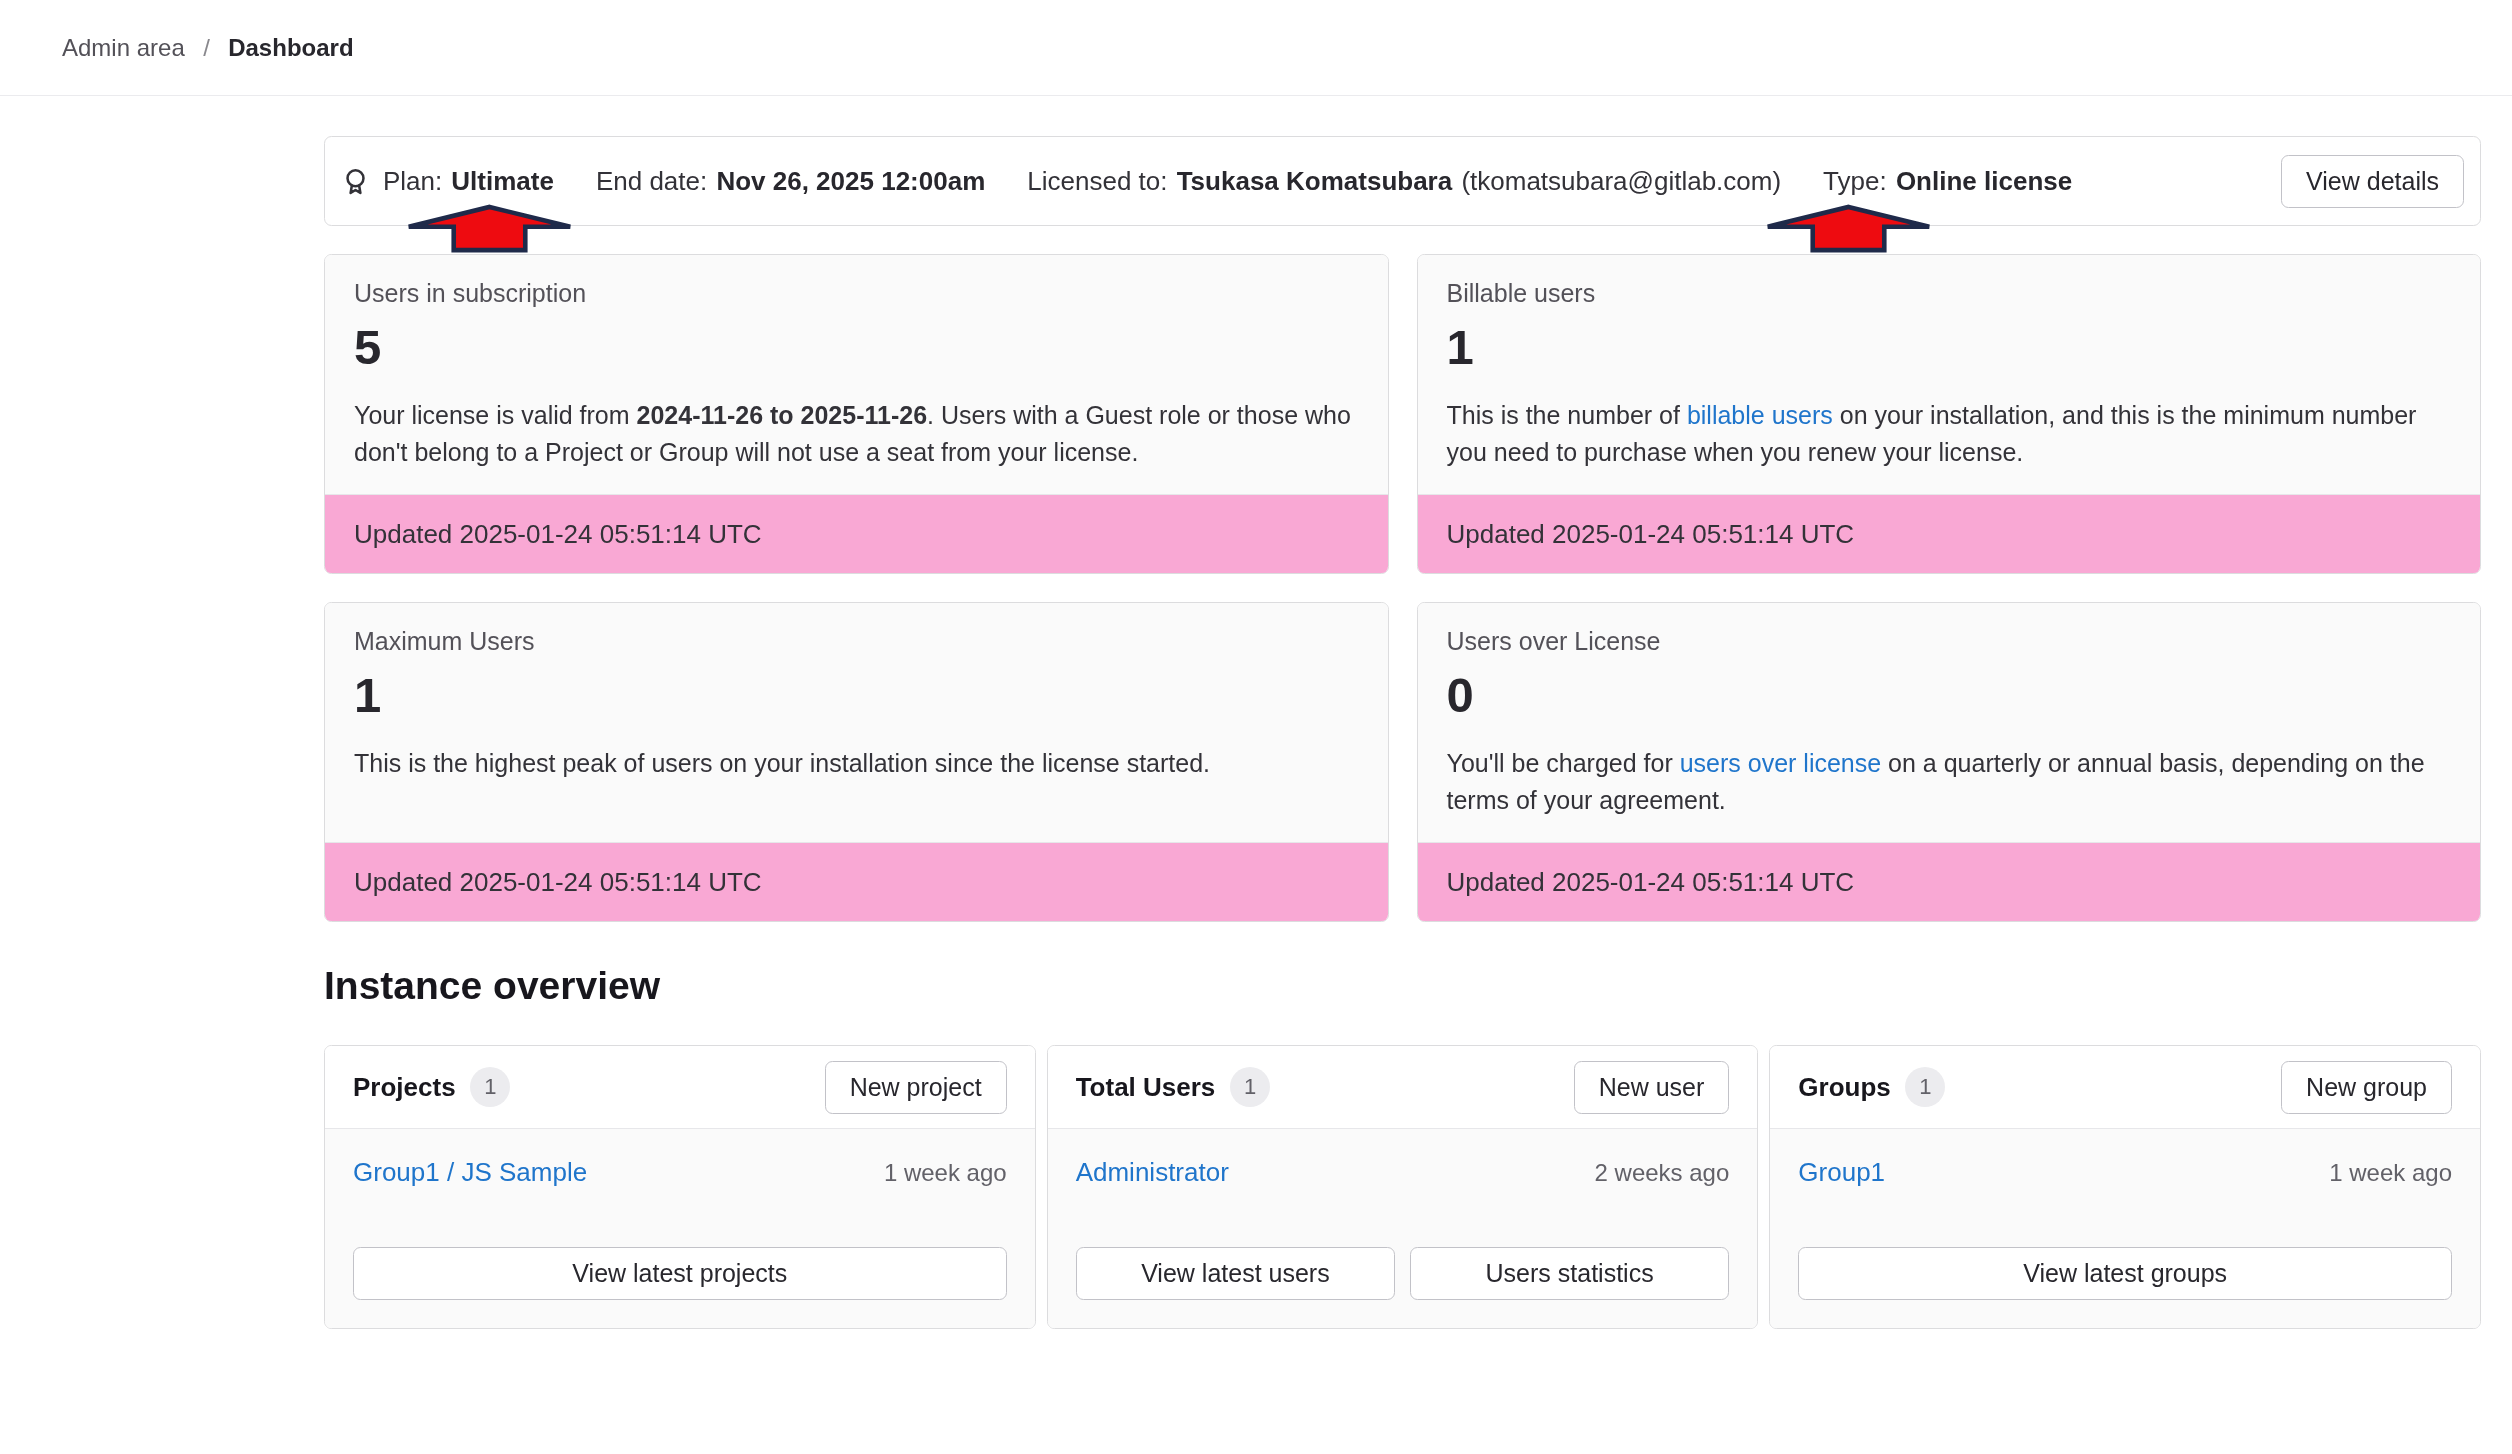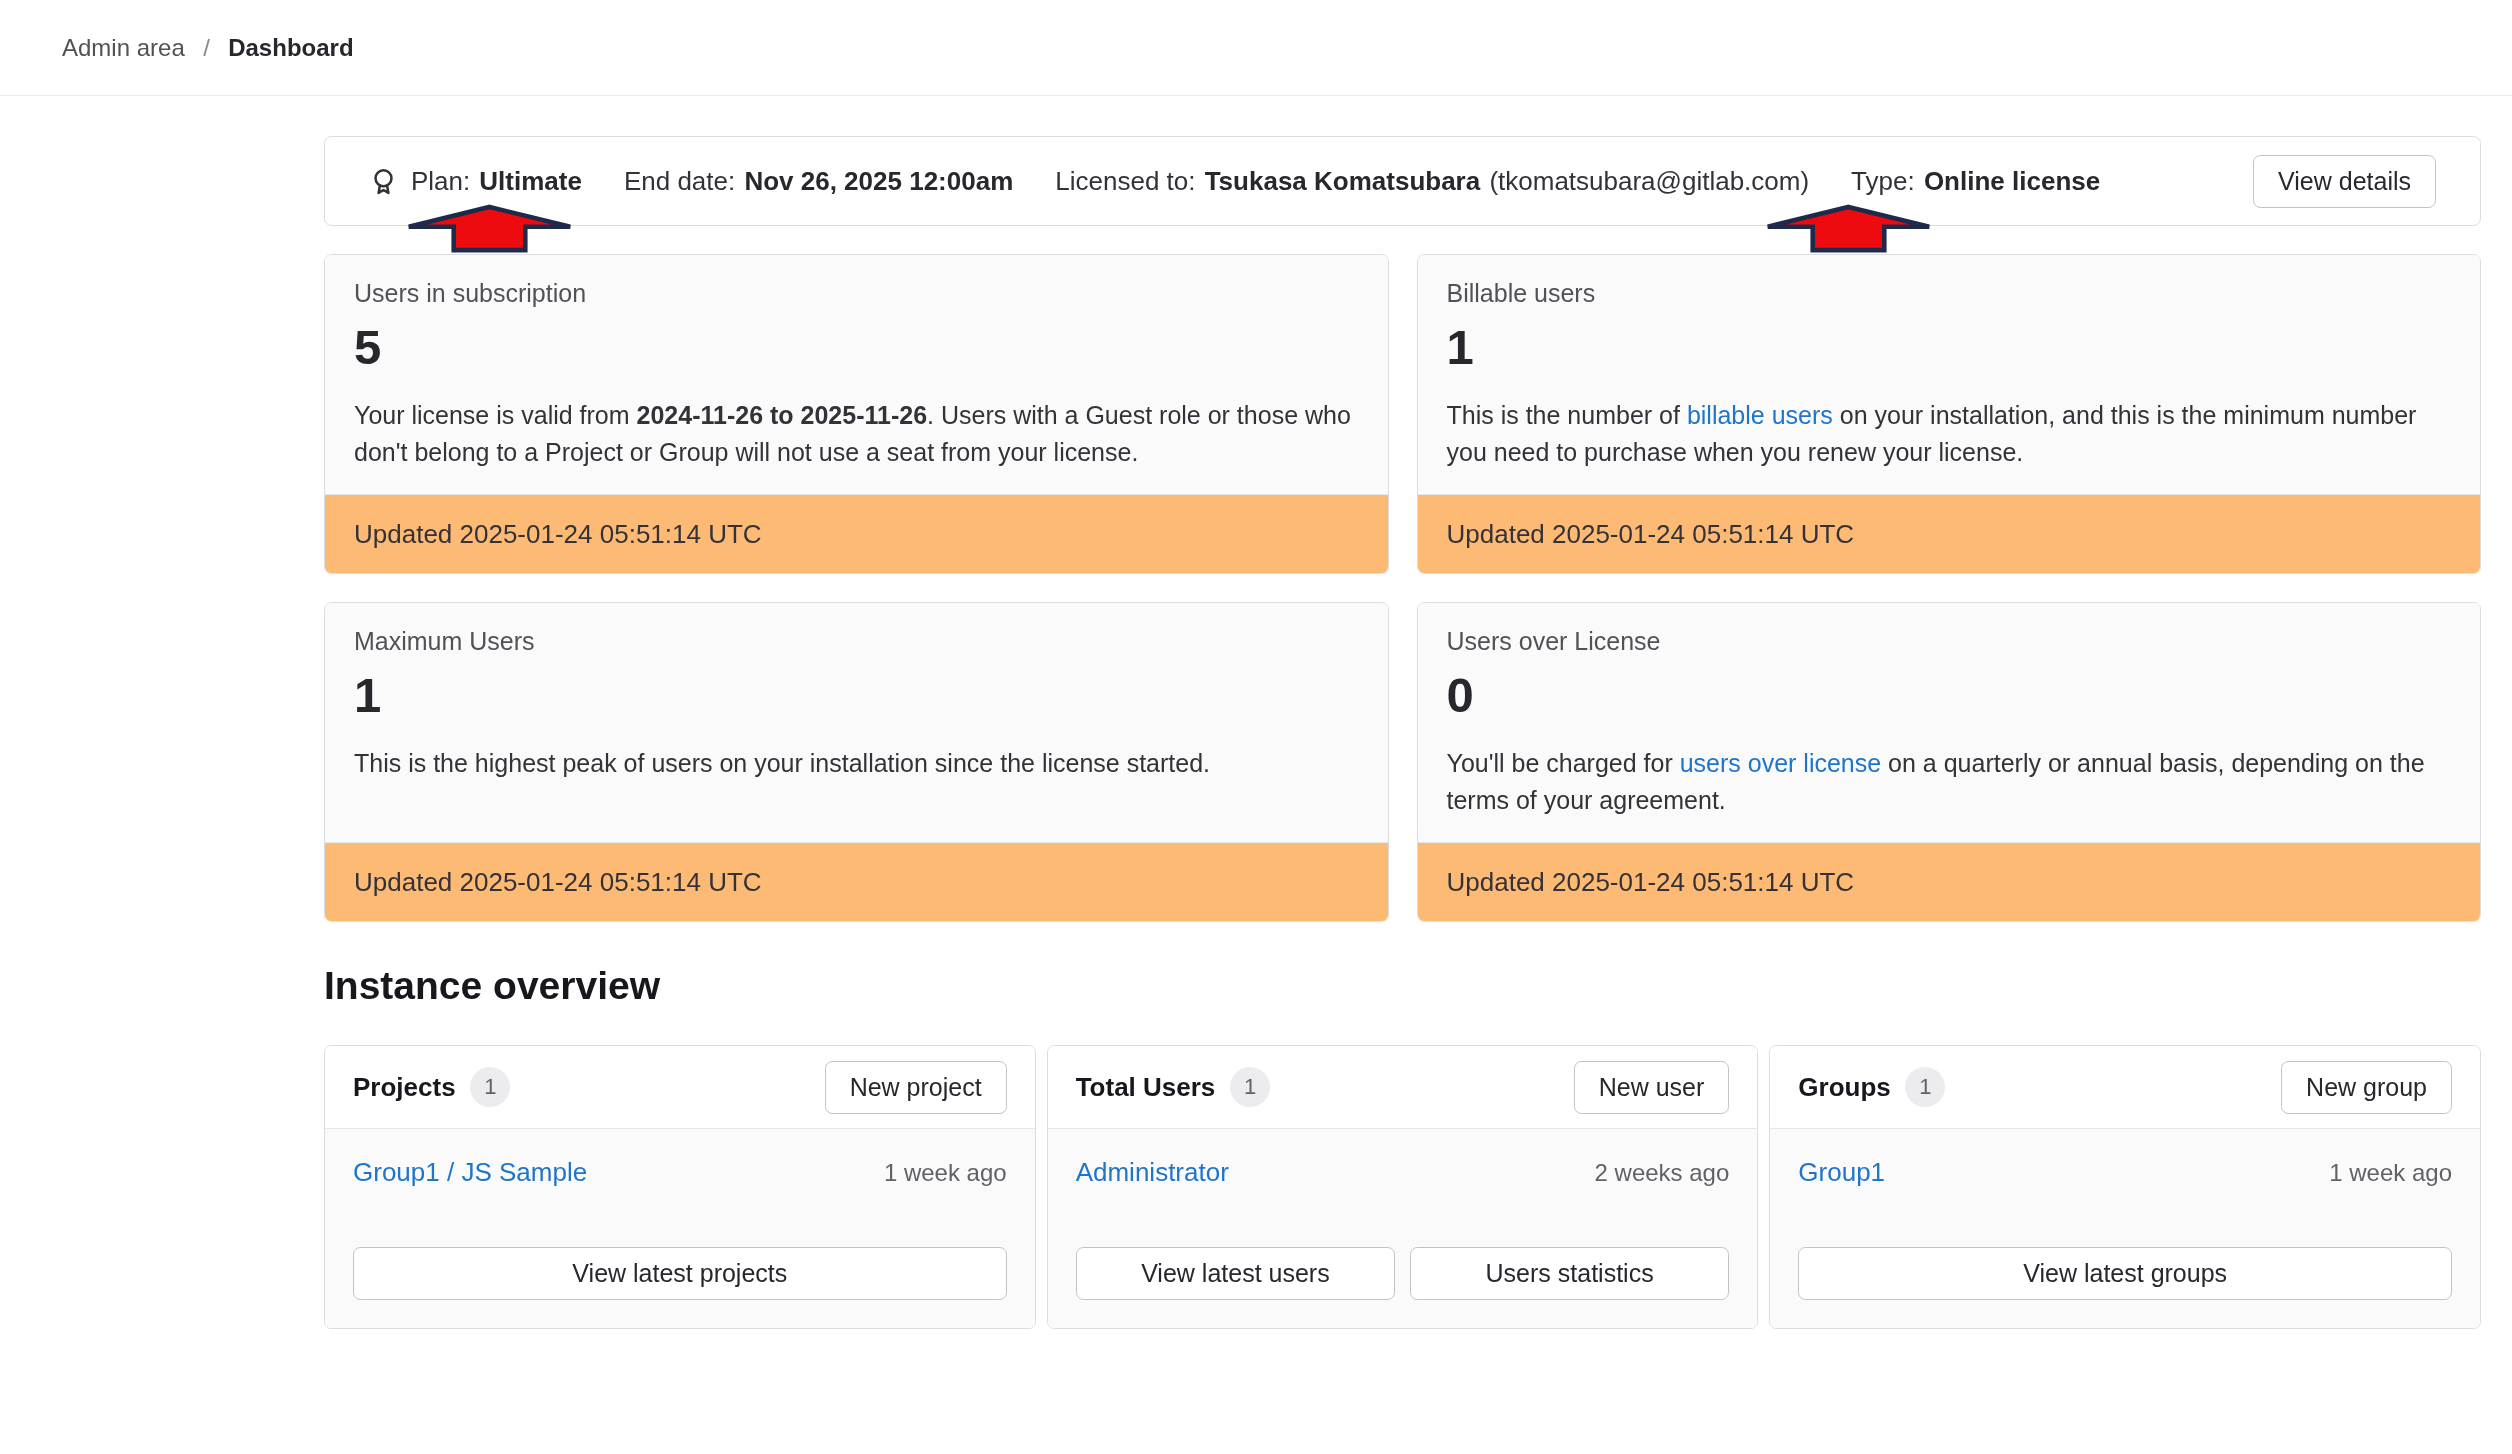--- a/index.html
+++ b/index.html
@@ -35,21 +35,21 @@
 
   .section-title{
     font-size:39px;line-height:48px;font-weight:700;color:var(--text-heading);
     margin:33px 0 0 0;
   }
 
   
   .license-bar{
     position:relative;margin-top:40px;height:90px;
     border:1.8px solid var(--border);border-radius:7.4px;background:#fff;
-    display:flex;align-items:center;gap:42px;padding:0 44px;font-size:26px;color:var(--text);
+    display:flex;align-items:center;gap:42px;padding:0 16px;font-size:26px;color:var(--text);
   }
   .seg{display:flex;align-items:center;gap:9.2px;white-space:nowrap}
   .seg strong{font-weight:700;color:#28272d}
   .medal{flex:0 0 auto;margin-right:3.7px}
   .btn{
     height:53px;padding:0 24px;background:#fff;border:1.8px solid #c2c2c8;border-radius:7.4px;
     font-size:25px;color:#28272d;display:inline-flex;align-items:center;justify-content:center;
     font-family:Liberation Sans, sans-serif;cursor:pointer;white-space:nowrap;
   }
   .view-details{margin-left:auto}
@@ -63,21 +63,21 @@
     border:1.8px solid var(--border);border-radius:7.4px;overflow:hidden;background:#fff;
     display:flex;flex-direction:column;
   }
   .stat-body{background:var(--body-bg);height:239px;padding:24px 29px}
   .stat-title{font-size:25px;color:var(--text-muted)}
   .stat-value{font-size:49px;font-weight:600;color:#28272d;margin-top:11px}
   .stat-desc{font-size:25px;line-height:37px;color:var(--text);margin:22px 0 0}
   .stat-desc strong{font-weight:700}
   .text-link{color:var(--link);text-decoration:none}
   .stat-footer{
-    height:79px;border-top:1.8px solid var(--divider);background:#fdba74;
+    height:79px;border-top:1.8px solid var(--divider);background:#f9a8d4;
     display:flex;align-items:center;padding:0 29px;font-size:26px;color:var(--text);
   }
 
   
   .inst-grid{display:grid;grid-template-columns:repeat(3,1fr);gap:11px;margin-top:35px}
   .inst-card{
     border:1.8px solid var(--border);border-radius:7.4px;overflow:hidden;background:#fff;
     display:flex;flex-direction:column;
   }
   .inst-head{

